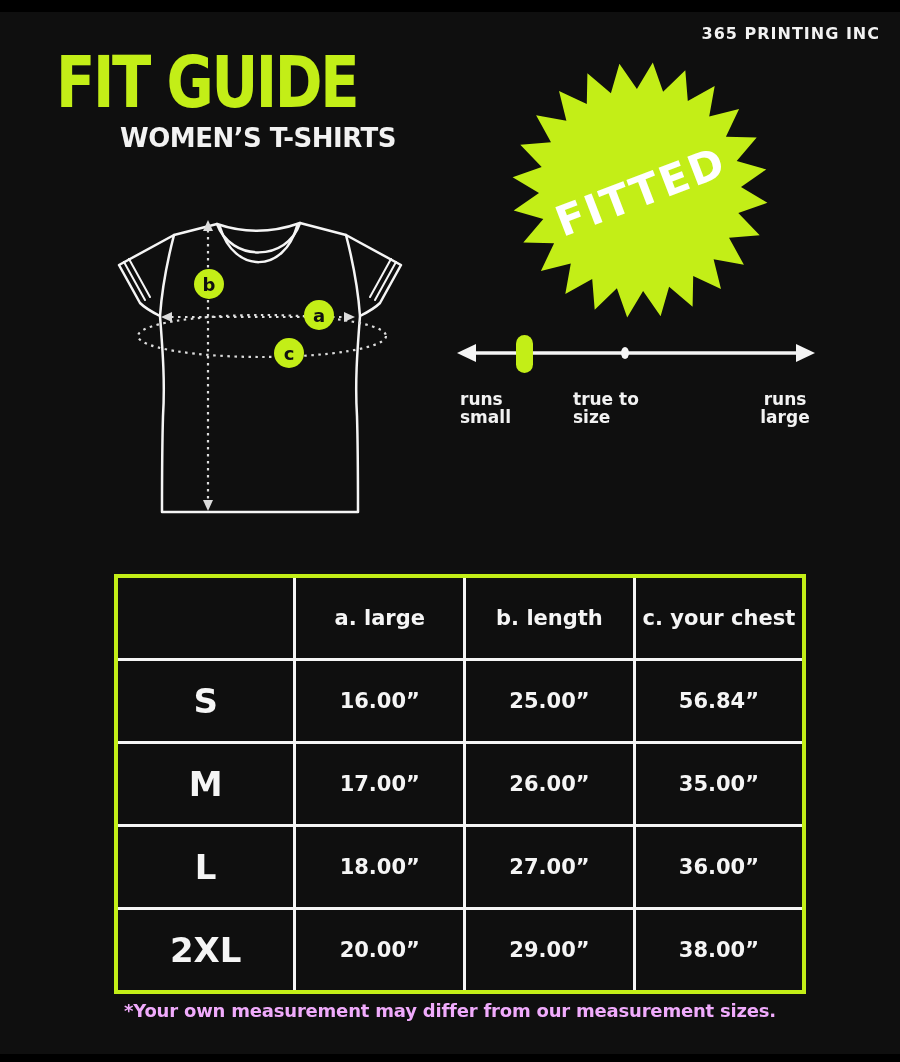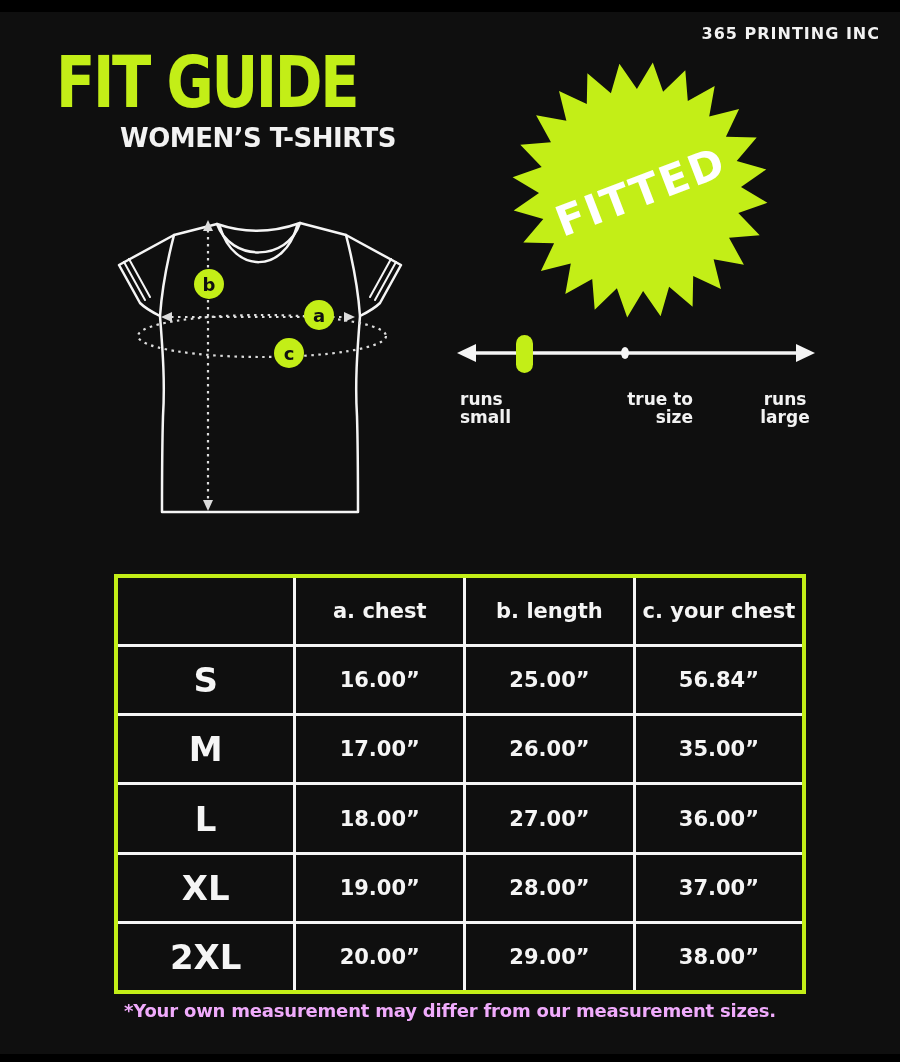--- a/index.html
+++ b/index.html
@@ -32,21 +32,21 @@
 
   #tshirt { position:absolute; left:88px; top:188px; width:340px; height:354px; }
 
   #fit-scale { position:absolute; left:444px; top:333px; width:364px; height:105px;margin-left:10px; }
   #fit-scale svg { display:block; }
   .scale-label {
     position:absolute; top:57px; font-size:17px; line-height:1.08;
     white-space:pre-line; color:#f2f2f2;
   }
   #scale-label-left   { left:6px;   width:90px;  text-align:left; }
-  #scale-label-center { left:119px; width:120px; text-align:right; }
+  #scale-label-center { left:119px; width:120px; text-align:left; }
   #scale-label-right  { left:295px; width:72px;  text-align:center; }
 
   #size-table {
     position:absolute; left:114px; top:574px; width:692px; height:420px;
     border-collapse:collapse; table-layout:fixed;
   }
   #size-table th, #size-table td {
     border:3px solid #f5f5f5; text-align:center; vertical-align:middle;
     height:60px; color:#f5f5f5; overflow:hidden;
   }
@@ -142,21 +142,21 @@
   <table id="size-table">
     <colgroup>
       <col class="c-size">
         <col class="c-meas">
         <col class="c-meas">
         <col class="c-meas">
     </colgroup>
     <tbody>
         <tr>
       <th></th>
-      <th>a. chest</th>
+      <th>a. large</th>
       <th>b. length</th>
       <th>c. your chest</th>
     </tr>
     <tr>
       <td class="size-cell">S</td>
       <td class="val-cell">16.00”</td>
       <td class="val-cell">25.00”</td>
       <td class="val-cell">56.84”</td>
     </tr>
     <tr>
@@ -165,26 +165,20 @@
       <td class="val-cell">26.00”</td>
       <td class="val-cell">35.00”</td>
     </tr>
     <tr>
       <td class="size-cell">L</td>
       <td class="val-cell">18.00”</td>
       <td class="val-cell">27.00”</td>
       <td class="val-cell">36.00”</td>
     </tr>
     <tr>
-      <td class="size-cell">XL</td>
-      <td class="val-cell">19.00”</td>
-      <td class="val-cell">28.00”</td>
-      <td class="val-cell">37.00”</td>
-    </tr>
-    <tr>
       <td class="size-cell">2XL</td>
       <td class="val-cell">20.00”</td>
       <td class="val-cell">29.00”</td>
       <td class="val-cell">38.00”</td>
     </tr>
   </tbody>
     </table>
 
   <div id="footnote">*Your own measurement may differ from our measurement sizes.</div>
 </div>

